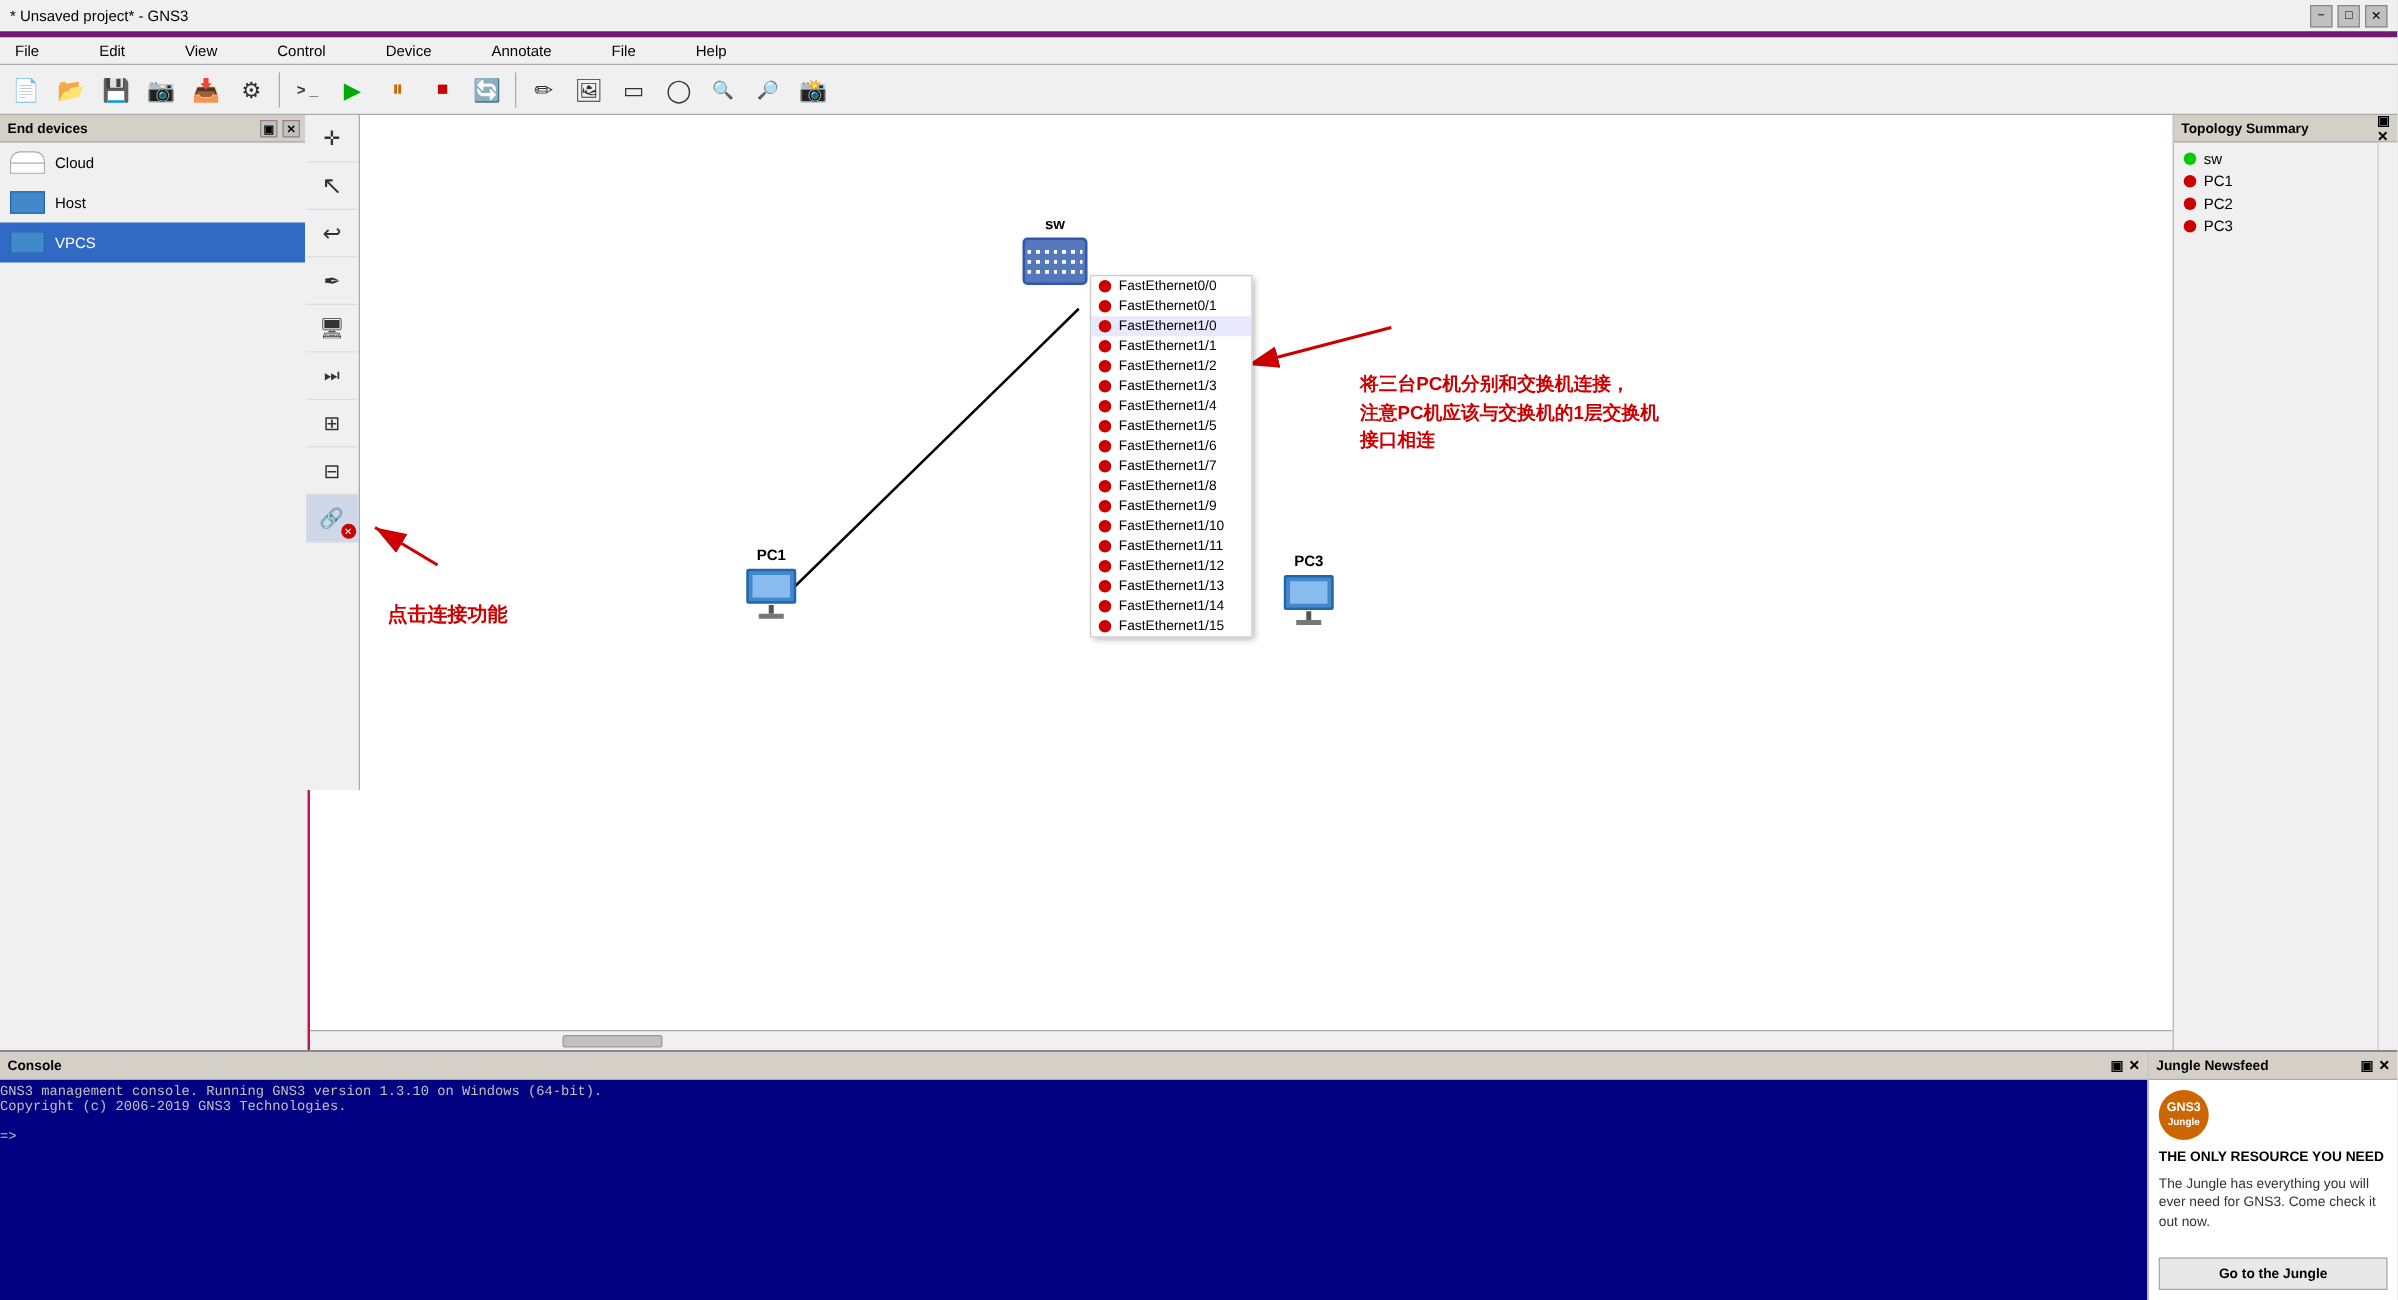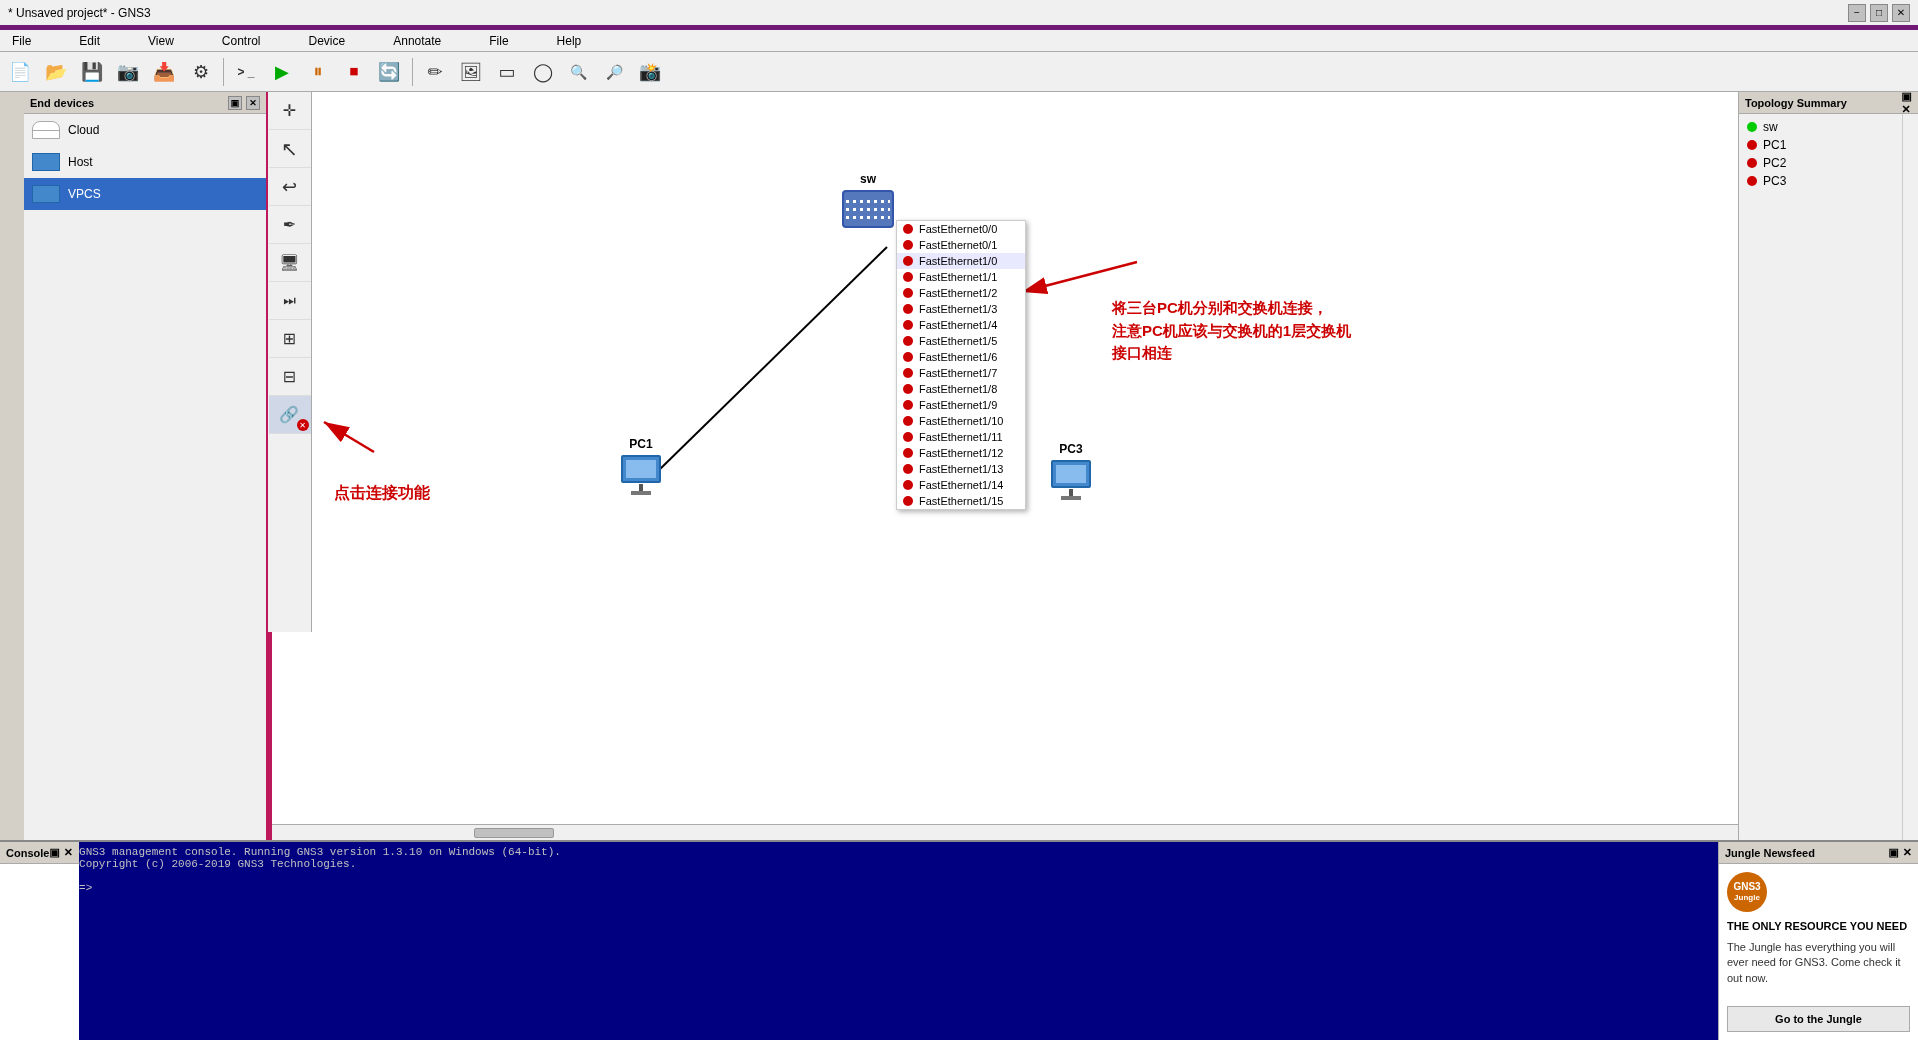--- a/index.html
+++ b/index.html
@@ -61,24 +61,23 @@
     
     #main-layout {
       display: flex;
       height: calc(1040px - 30px - 22px - 40px);
     }
 
     
     #left-panel {
       width: 248px;
       background: #f0f0f0;
-      border-right: 6px solid #be185d;
-      display: flex;
-      flex-direction: column;
-      margin-left: 24px;
+      border-right: 2px solid #be185d;
+      display: flex;
+      flex-direction: column;
     }
     #left-panel-header {
       height: 22px;
       background: #d4d0c8;
       border-bottom: 1px solid #aaa;
       display: flex;
       align-items: center;
       justify-content: space-between;
       padding: 0 6px;
       font-size: 11px;
@@ -586,21 +585,21 @@
         </div>
       </div>
       <div style="width:16px; background:#f0f0f0; border-left:1px solid #ccc;"></div>
     </div>
   </div>
 
 </div>
 
 <div id="bottom-section" style="display:flex; height:200px; border-top:2px solid #888;">
 
-  <div id="console-panel" style="flex:1; display:flex; flex-direction:row;">
+  <div id="console-panel" style="flex:1; display:flex; flex-direction:column;">
     <div id="console-header">
       <span>Console</span>
       <div style="display:flex; gap:4px;">
         <div class="panel-btn">▣</div>
         <div class="panel-btn">✕</div>
       </div>
     </div>
     <div id="console-content" style="flex:1; background:#000080; color:#c0c0c0; font-family:'Courier New',monospace; font-size:11px; padding:4px 0;">
       <div>GNS3 management console. Running GNS3 version 1.3.10 on Windows (64-bit).</div>
       <div>Copyright (c) 2006-2019 GNS3 Technologies.</div>

